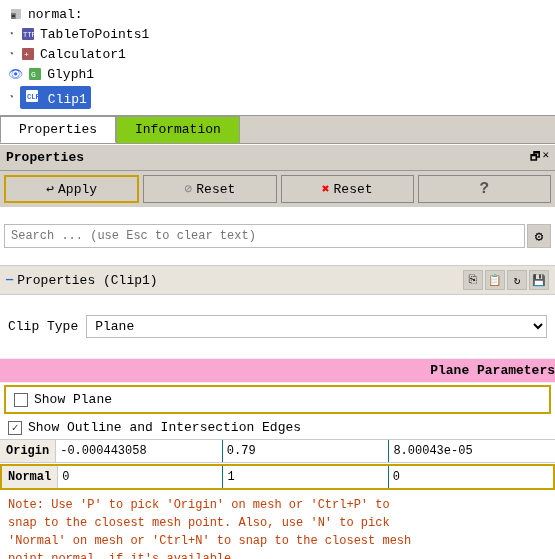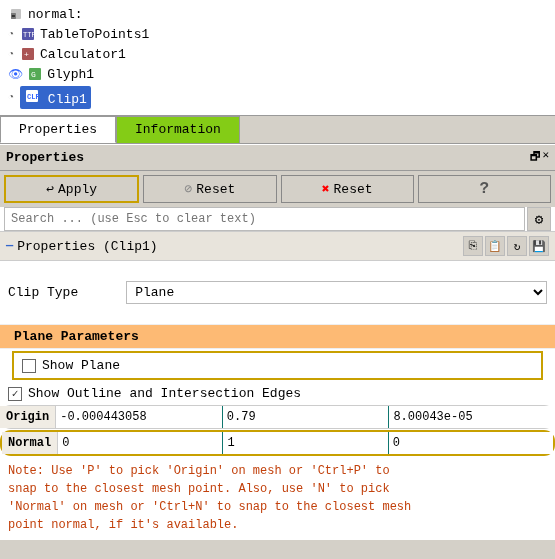--- a/index.html
+++ b/index.html
@@ -91,21 +91,21 @@
       display: flex; align-items: center; justify-content: center; gap: 4px;
     }
     .btn-apply {
       border: 2px solid #c8a000;
       background: #d4d0c8;
     }
     .btn-help { font-size: 16px; font-weight: bold; color: #555; }
 
     .search-row {
       display: flex;
-      padding: 0 4px;
+      padding: 17px 4px;
       gap: 2px;
       background: #ffffff;
       border-bottom: 1px solid #ccc;
     }
     .search-input {
       flex: 1;
       padding: 3px 6px;
       font-family: 'Courier New', Courier, monospace;
       font-size: 12px;
       border: 1px solid #bbb;
@@ -146,38 +146,38 @@
       border-bottom: 1px solid #eee;
       gap: 8px;
     }
     .clip-type-select {
       flex: 1;
       font-family: 'Courier New', Courier, monospace;
       font-size: 13px;
       border: 1px solid #bbb;
       padding: 2px 4px;
       background: white;
-      margin-left: 40px;
     }
 
     .plane-params-header {
-      padding: 4px 14px;
+      padding: 4px 0;
       font-weight: bold;
       font-size: 13px;
       border-bottom: 1px solid #eee;
-      background: #fdba74;
+      background: #f9a8d4;
+      text-align: right;
     }
 
     .show-plane-row {
       display: flex;
       align-items: center;
       padding: 5px 8px;
       gap: 6px;
       border: 2px solid #c8a000;
-      margin: 2px 12px;
+      margin: 2px 4px;
     }
     .checkbox {
       width: 14px; height: 14px;
       border: 1px solid #666;
       background: white;
       display: inline-block;
     }
 
     .show-outline-row {
       display: flex;
@@ -193,21 +193,20 @@
       align-items: center;
       justify-content: center;
       color: #333;
       font-size: 11px;
     }
 
     .coord-row {
       display: flex;
       border-bottom: 1px solid #ccc;
       border-top: 1px solid #ccc;
-      border-radius: 11px;
     }
     .coord-label {
       padding: 4px 6px;
       min-width: 55px;
       font-weight: bold;
       font-size: 12px;
       border-right: 1px solid #ccc;
       background: #f0ece4;
     }
     .coord-input {

